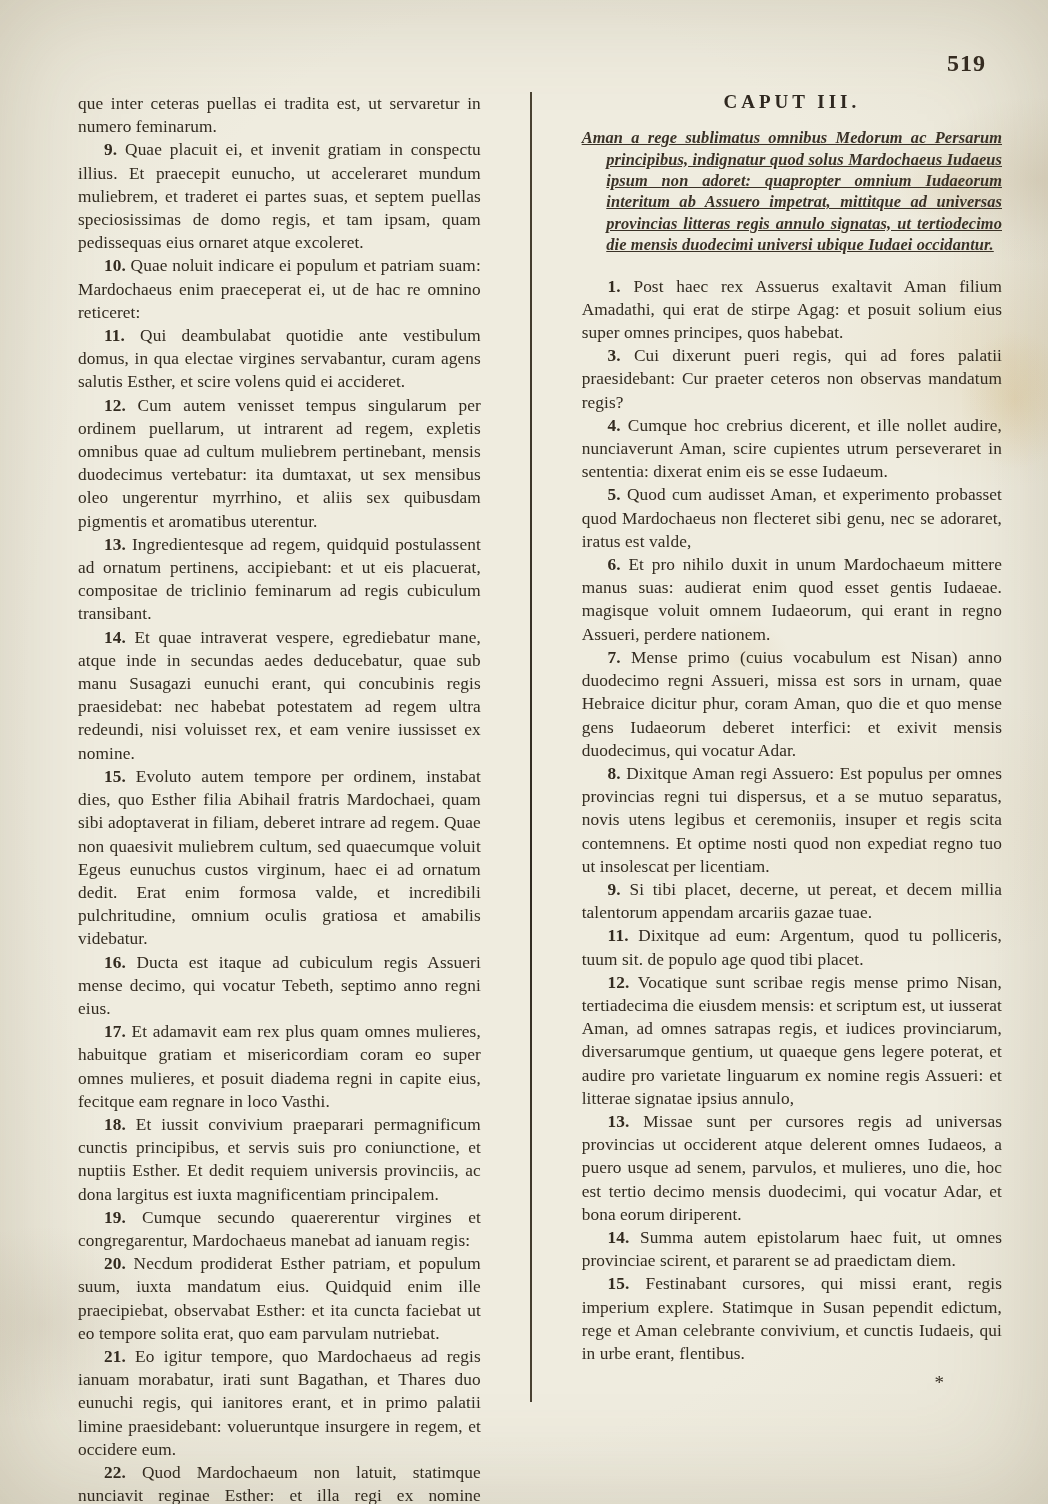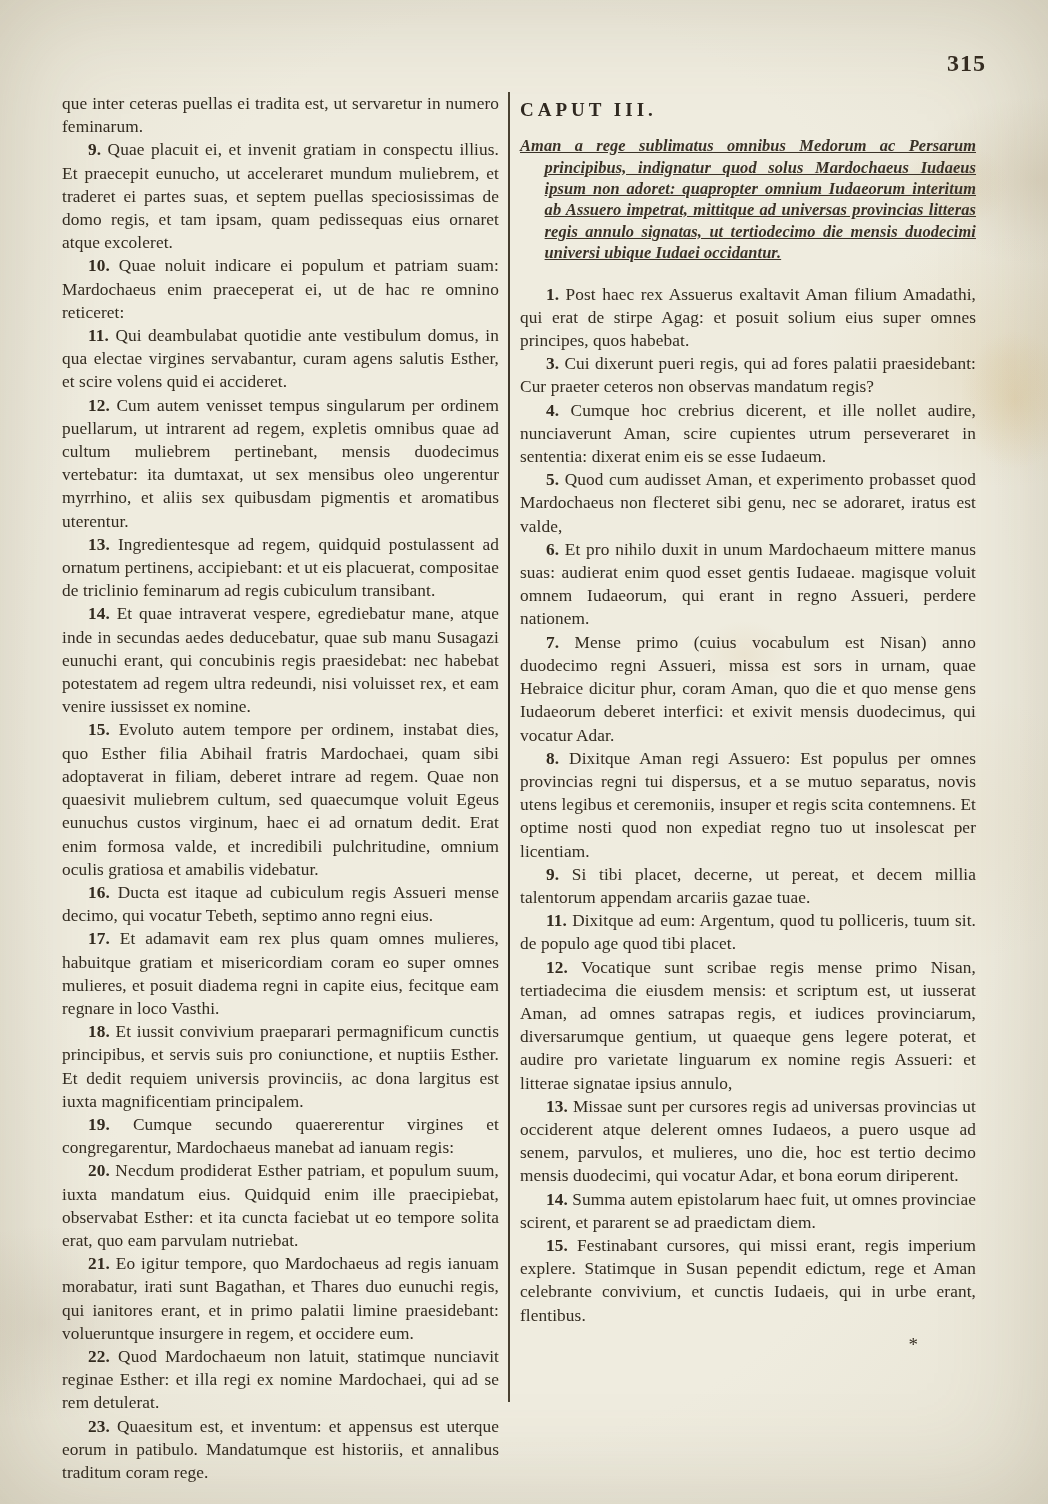--- a/index.html
+++ b/index.html
@@ -55,47 +55,48 @@
     right: 0;
     top: -6px;
     font-weight: bold;
     font-size: 24px;
     letter-spacing: 1px;
     color: #352c21;
   }
 
   .columns {
     position: absolute;
-    left: 62px;
+    left: 78px;
     top: 90px;
     width: 924px;
     height: 1370px;
     display: flex;
+    gap: 40px;
   }
   .col {
     text-align: justify;
     font-size: 17.3px;
     line-height: 23.2px;
     letter-spacing: 0.1px;
   }
   .col.left  { width: 437px; padding-top: 2px; }
   .divider {
     width: 2px;
     background: linear-gradient(#4a4232, #2f2920 60%, #4a4232);
     margin: 2px 10px 58px 9px;
   }
   .col.right { width: 456px; }
 
   .verse { margin: 0; text-indent: 1.5em; }
   .verse.continuation { text-indent: 0; }
   .vnum { font-weight: bold; }
 
   .chapter-heading {
-    margin: 8px 0 14px 0;
-    text-align: left;
+    margin: 0 0 14px 0;
+    text-align: center;
     font-size: 19px;
     font-weight: bold;
     letter-spacing: 4px;
     color: #2f2820;
   }
   .argument {
     margin: 2px 0 19px 0;
     font-style: italic;
     font-weight: bold;
     font-size: 16.4px;
@@ -115,21 +116,21 @@
 </style>
 </head>
 <body>
 
 <div class="scan">
   <div class="stain s1"></div>
   <div class="stain s2"></div>
   <div class="stain s3"></div>
 
   <div class="running-head">
-    <div class="page-number">315</div>
+    <div class="page-number">519</div>
   </div>
 
   <div class="columns">
     <div class="col left" id="left-col">
         <p class="verse continuation">que inter ceteras puellas ei tradita est, ut servaretur in numero feminarum.</p>
         <p class="verse"><span class="vnum">9.&nbsp;</span>Quae placuit ei, et invenit gratiam in conspectu illius. Et praecepit eunucho, ut acceleraret mundum muliebrem, et traderet ei partes suas, et septem puellas speciosissimas de domo regis, et tam ipsam, quam pedissequas eius ornaret atque excoleret.</p>
         <p class="verse"><span class="vnum">10.&nbsp;</span>Quae noluit indicare ei populum et patriam suam: Mardochaeus enim praeceperat ei, ut de hac re omnino reticeret:</p>
         <p class="verse"><span class="vnum">11.&nbsp;</span>Qui deambulabat quotidie ante vestibulum domus, in qua electae virgines servabantur, curam agens salutis Esther, et scire volens quid ei accideret.</p>
         <p class="verse"><span class="vnum">12.&nbsp;</span>Cum autem venisset tempus singularum per ordinem puellarum, ut intrarent ad regem, expletis omnibus quae ad cultum muliebrem pertinebant, mensis duodecimus vertebatur: ita dumtaxat, ut sex mensibus oleo ungerentur myrrhino, et aliis sex quibusdam pigmentis et aromatibus uterentur.</p>
         <p class="verse"><span class="vnum">13.&nbsp;</span>Ingredientesque ad regem, quidquid postulassent ad ornatum pertinens, accipiebant: et ut eis placuerat, compositae de triclinio feminarum ad regis cubiculum transibant.</p>

